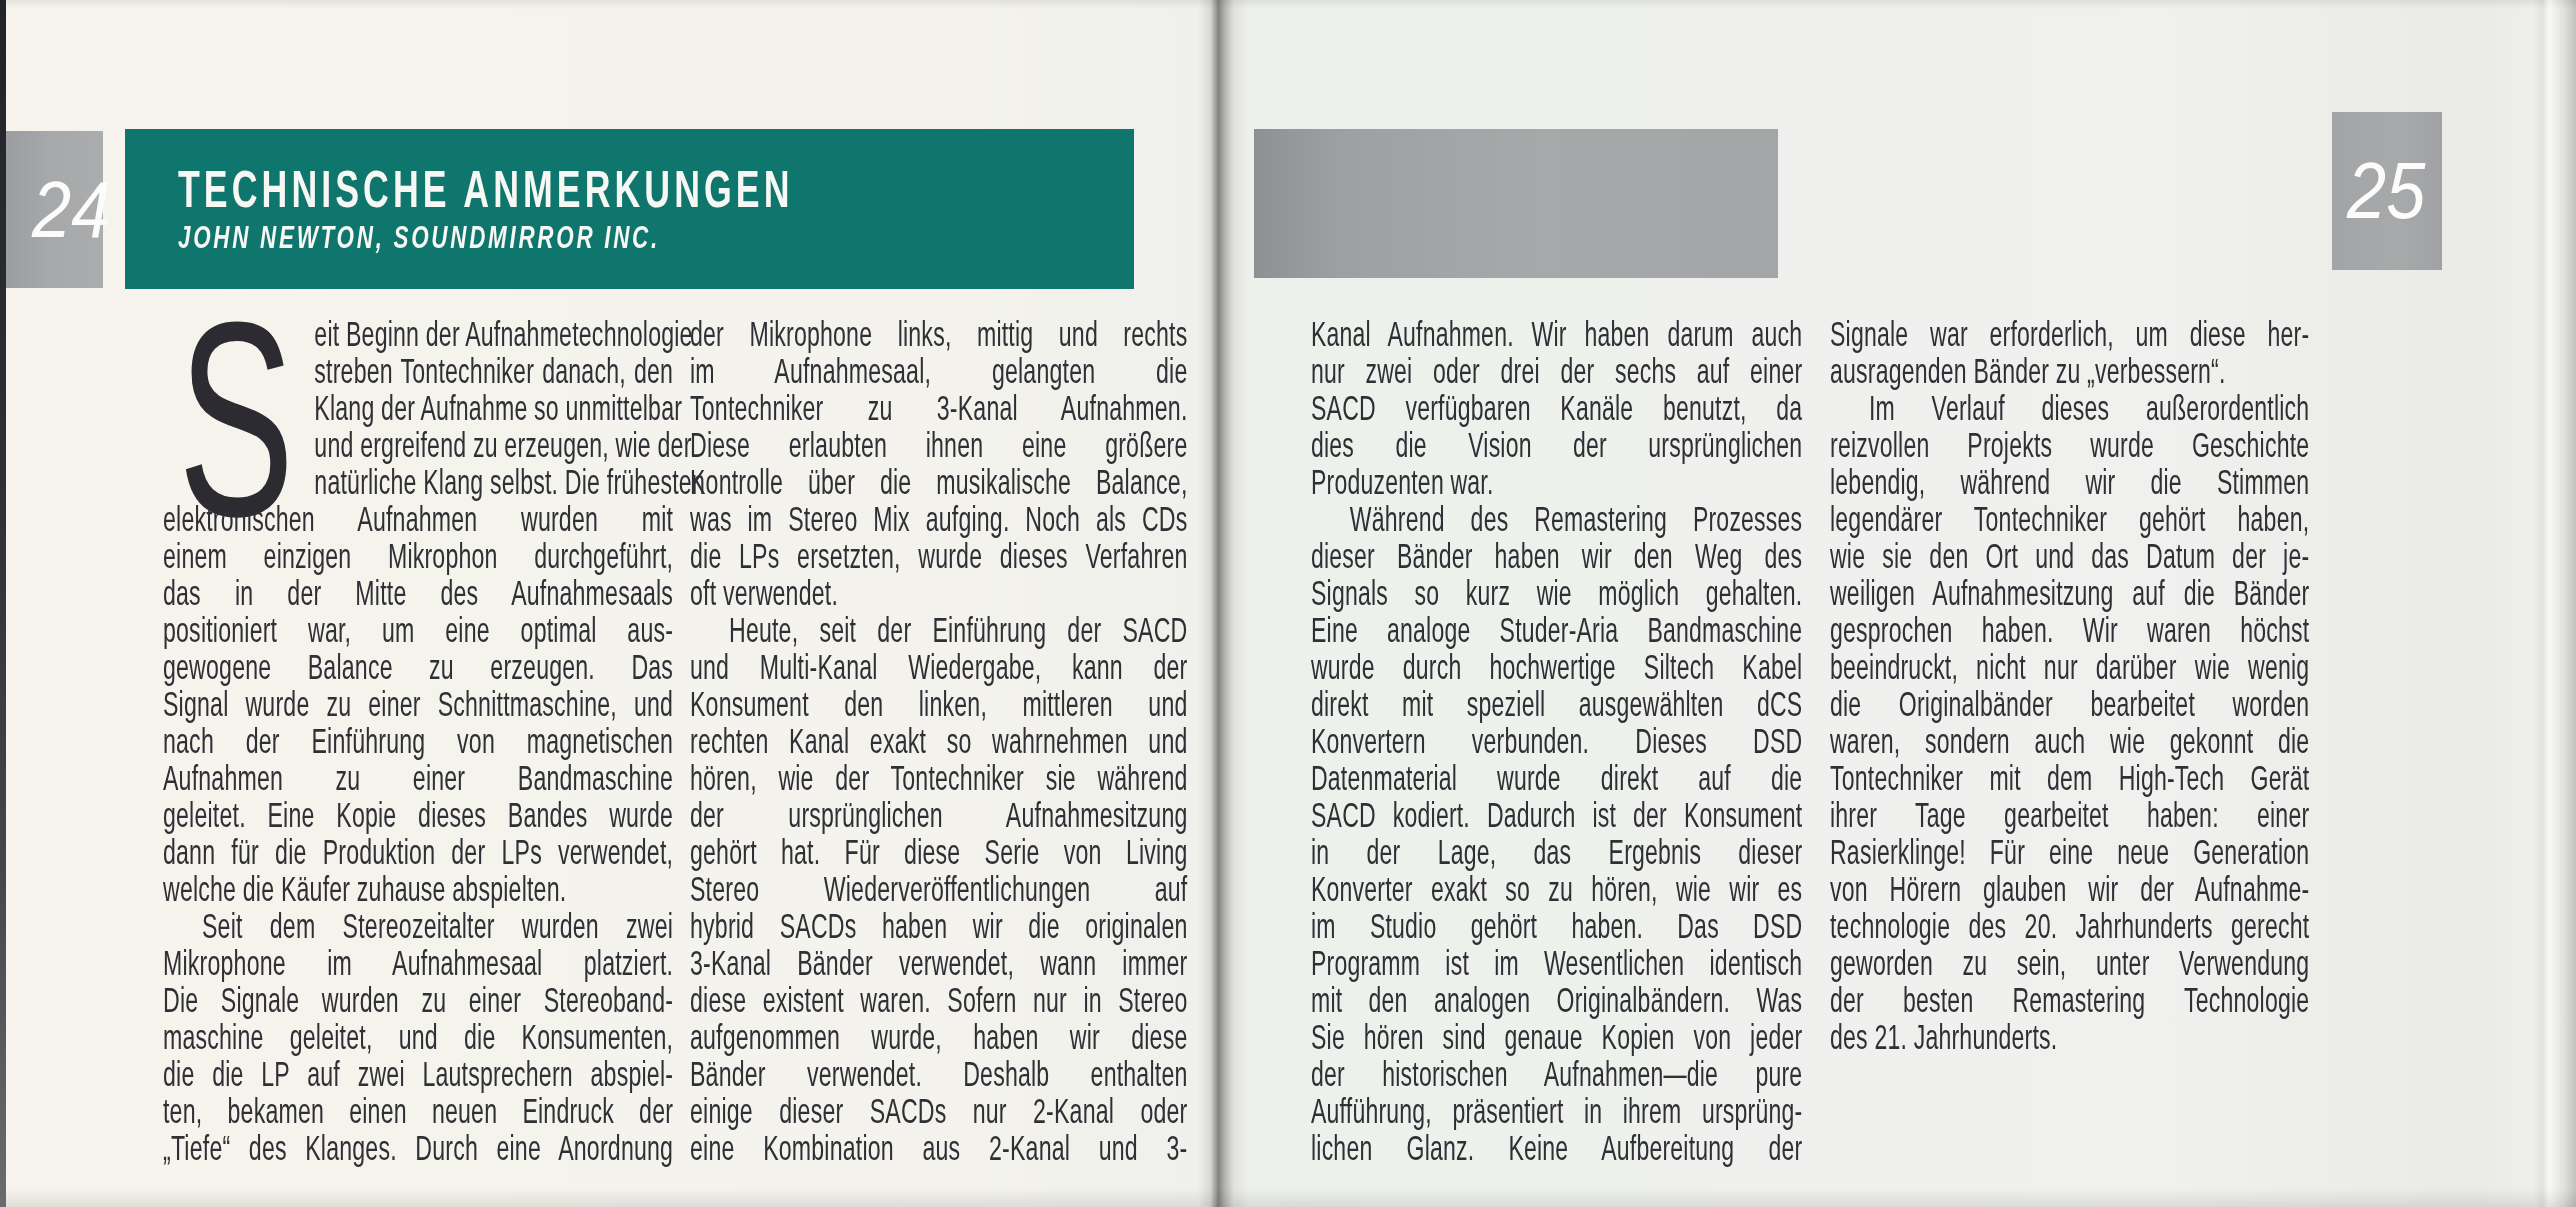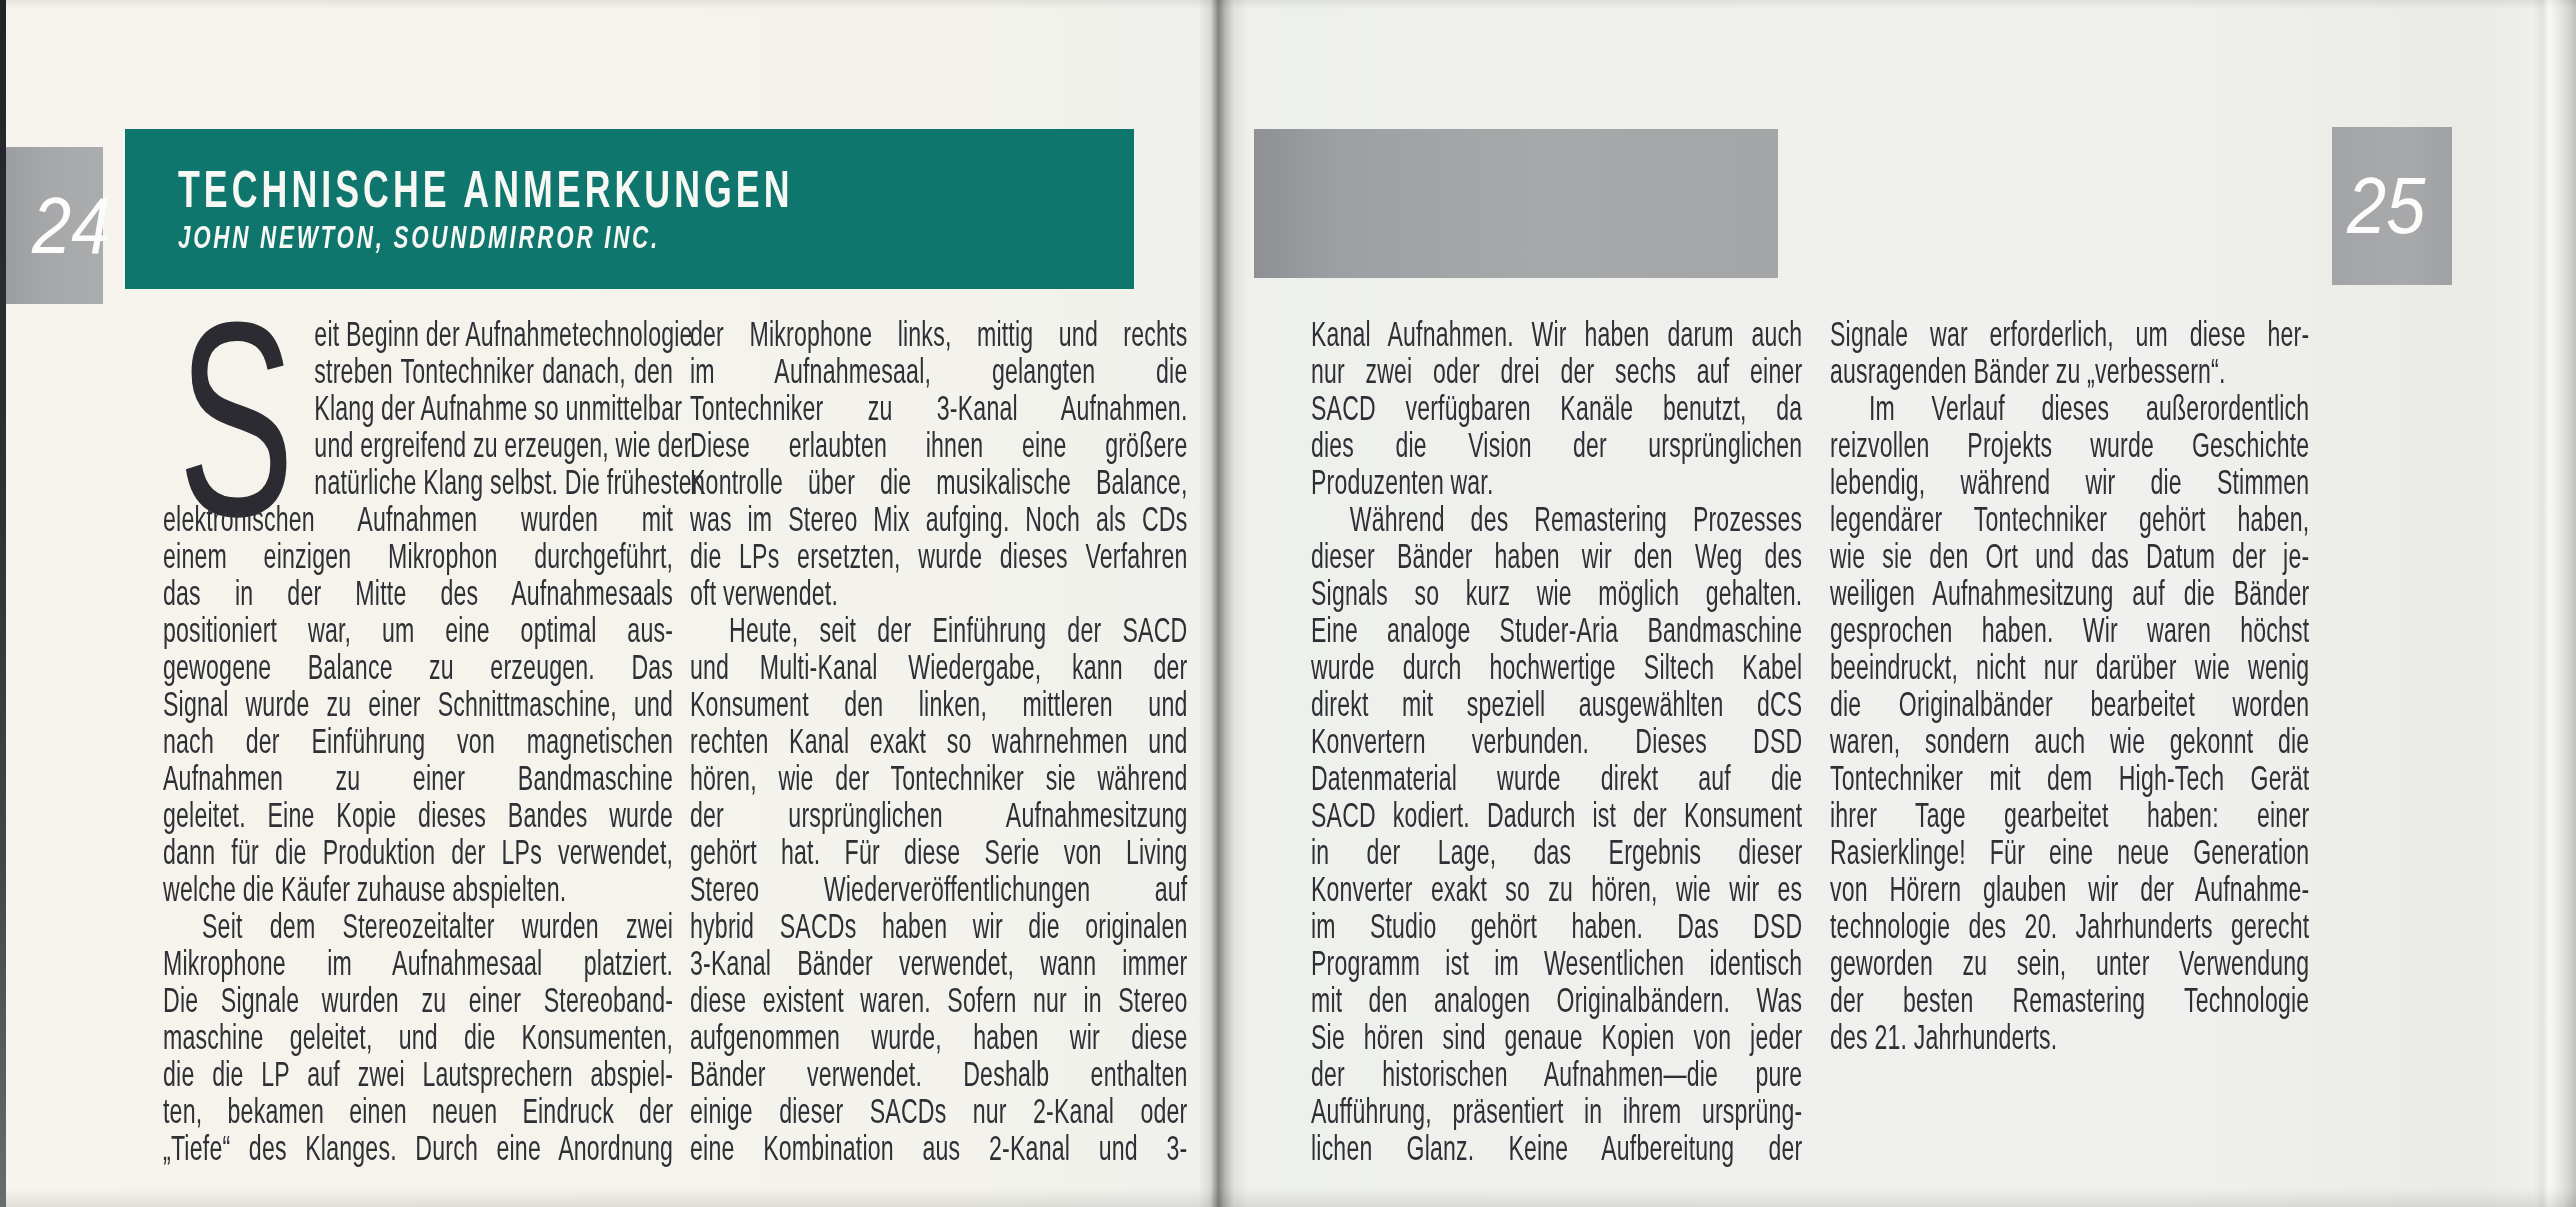--- a/index.html
+++ b/index.html
@@ -41,23 +41,23 @@
     font-size:51px;line-height:51px;font-weight:700;letter-spacing:5.8px;
     white-space:nowrap;transform:scaleX(0.70);transform-origin:0 0;
   }
   .header-byline{
     position:absolute;left:53px;top:92px;color:#f7f7f4;
     font-size:32px;line-height:32px;font-weight:700;font-style:italic;letter-spacing:3.9px;
     white-space:nowrap;transform:scaleX(0.70);transform-origin:0 0;
   }
 
   .pagenum-box{position:absolute;background:#a6a7a9;}
-  .box-24{left:6.4px;top:147px;width:97px;height:157px;
+  .box-24{left:6.4px;top:131px;width:97px;height:157px;
     background:linear-gradient(90deg,#9b9da0 0%,#a7a8aa 45%,#abacae 100%);}
-  .box-25{left:2332px;top:127px;width:120px;height:158px;
+  .box-25{left:2332px;top:112px;width:110px;height:158px;
     background:linear-gradient(90deg,#a2a4a7 0%,#a8a9ab 60%,#9fa1a4 100%);}
   .gray-bar{
     position:absolute;left:1254px;top:129px;width:524px;height:149px;
     background:linear-gradient(90deg,#8e9094 0%,#9da0a3 16%,#a7a8aa 55%,#a3a5a7 100%);
   }
   .pagenum{
     position:absolute;color:#fcfcfa;font-size:80px;line-height:80px;
     font-style:italic;font-weight:400;transform:scaleX(0.88);transform-origin:0 0;
   }
   .num-24{left:26px;top:39px;}

